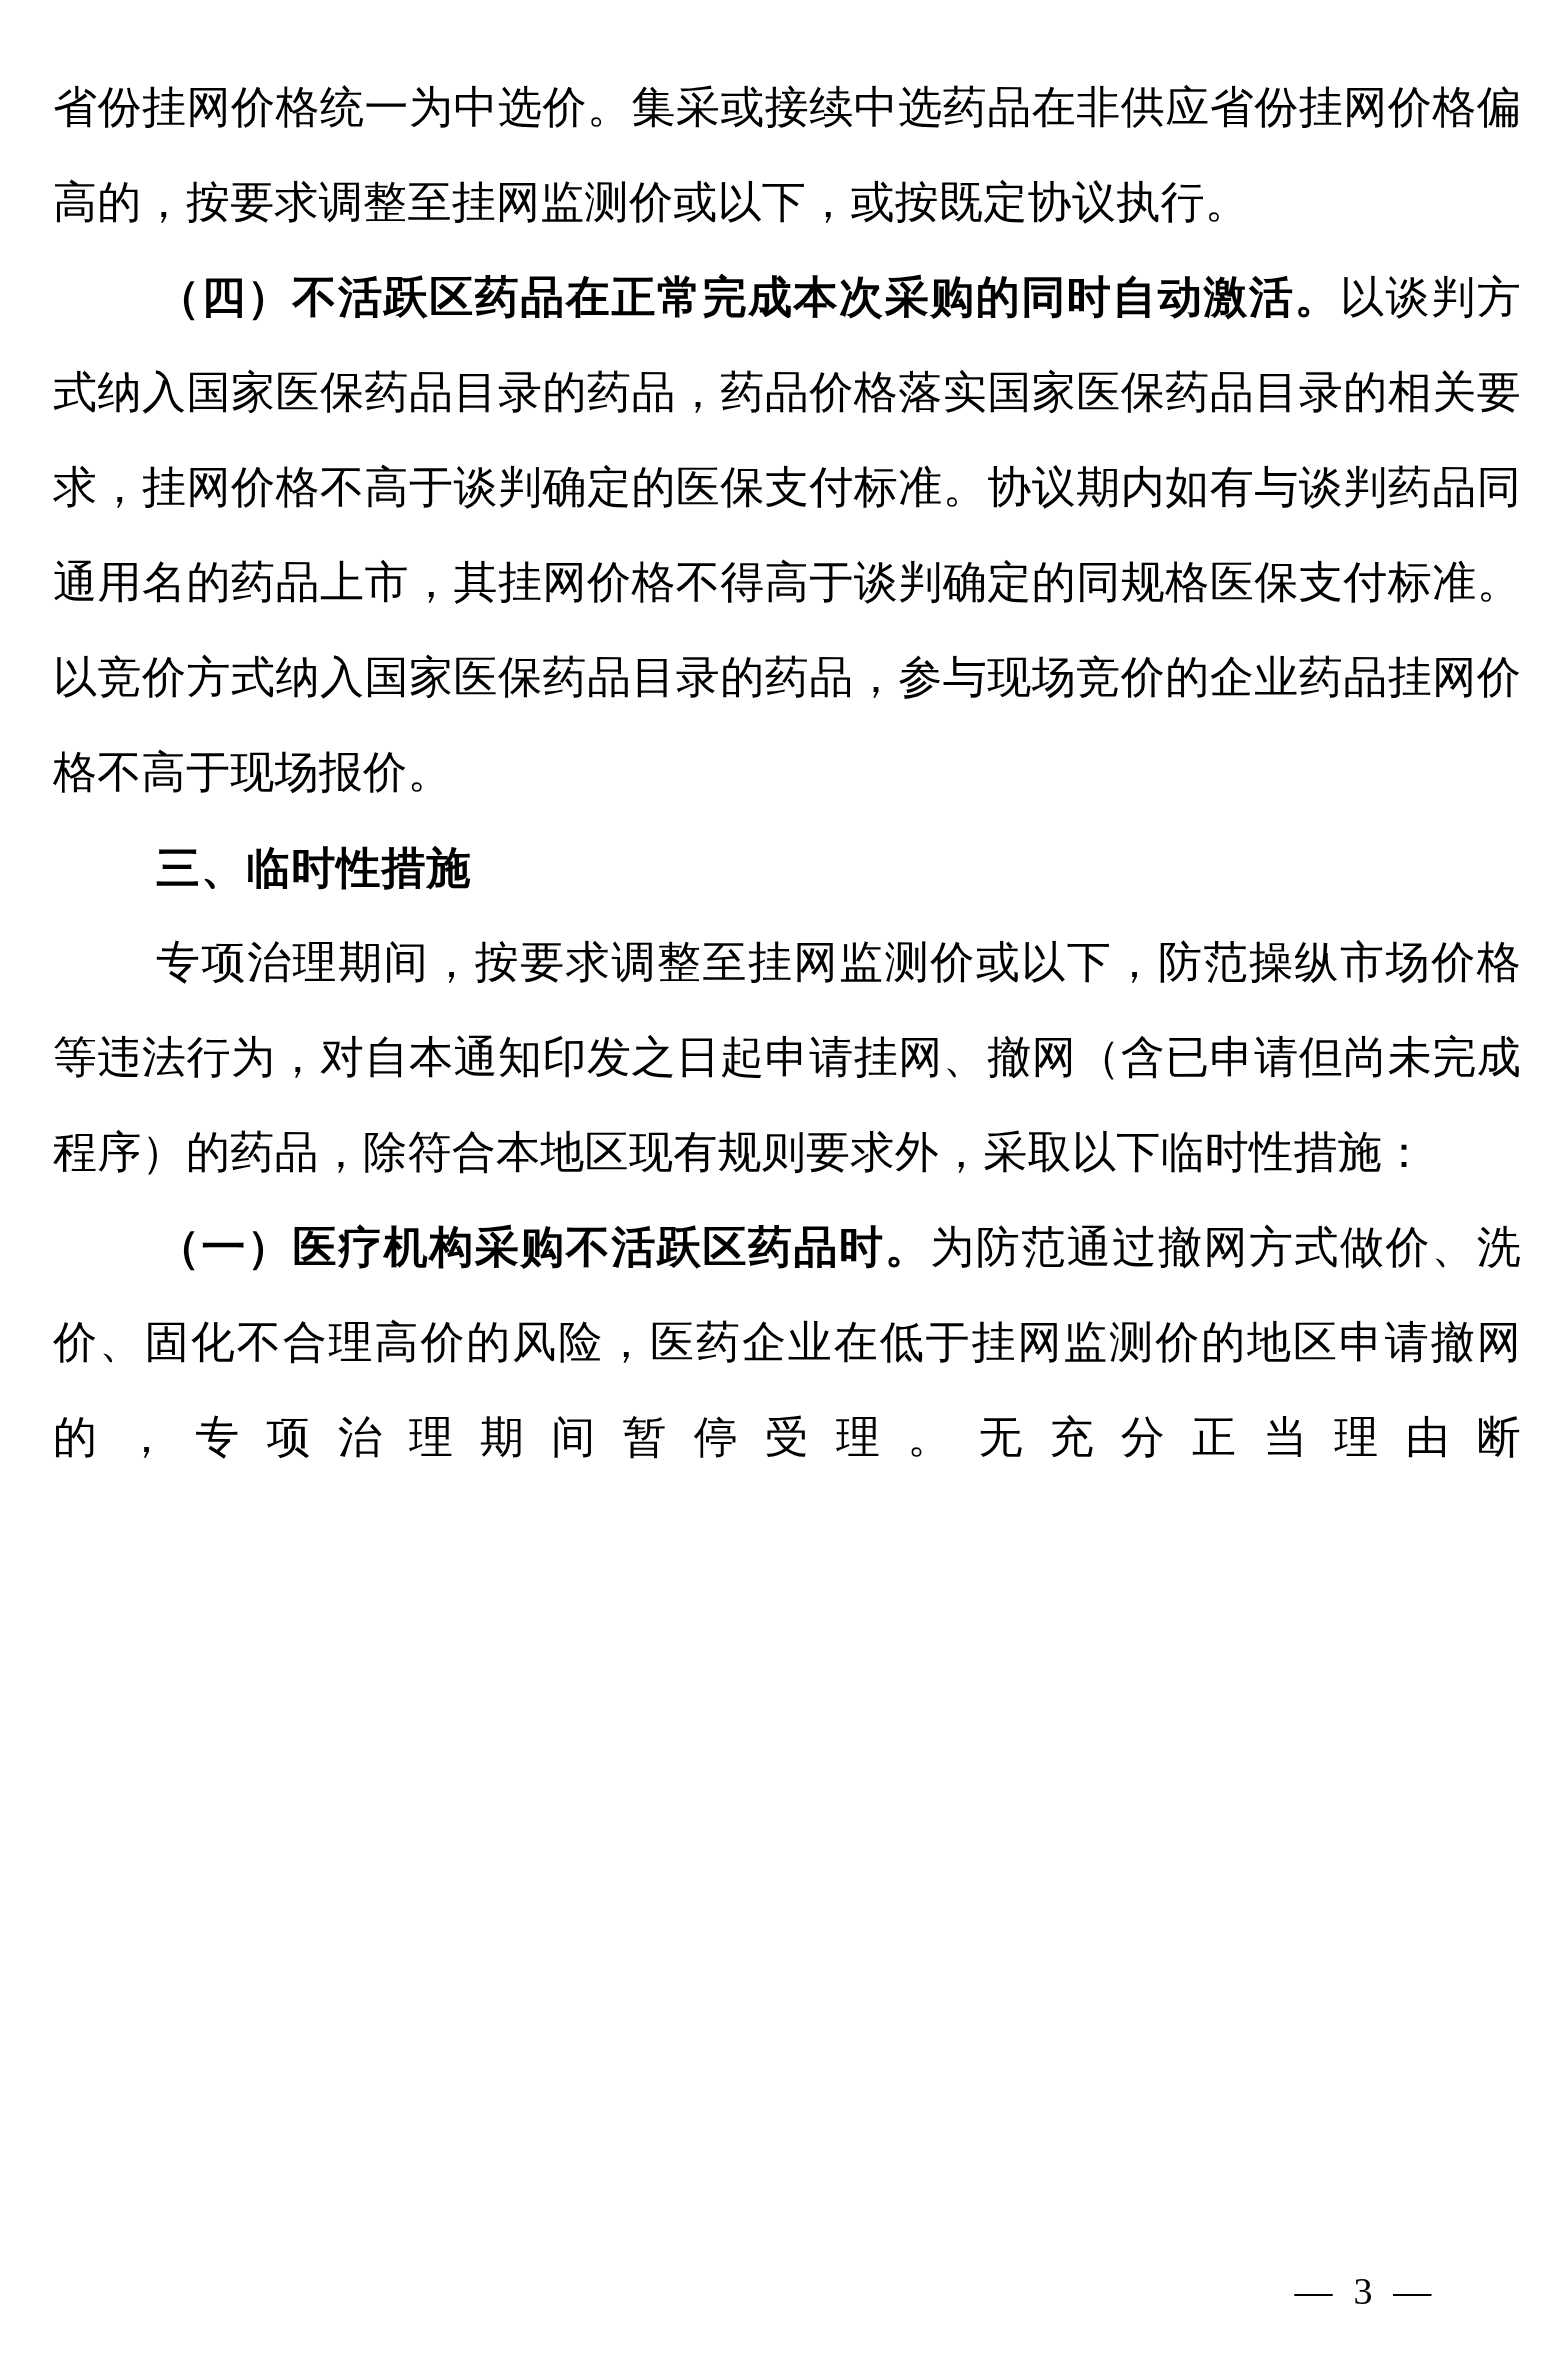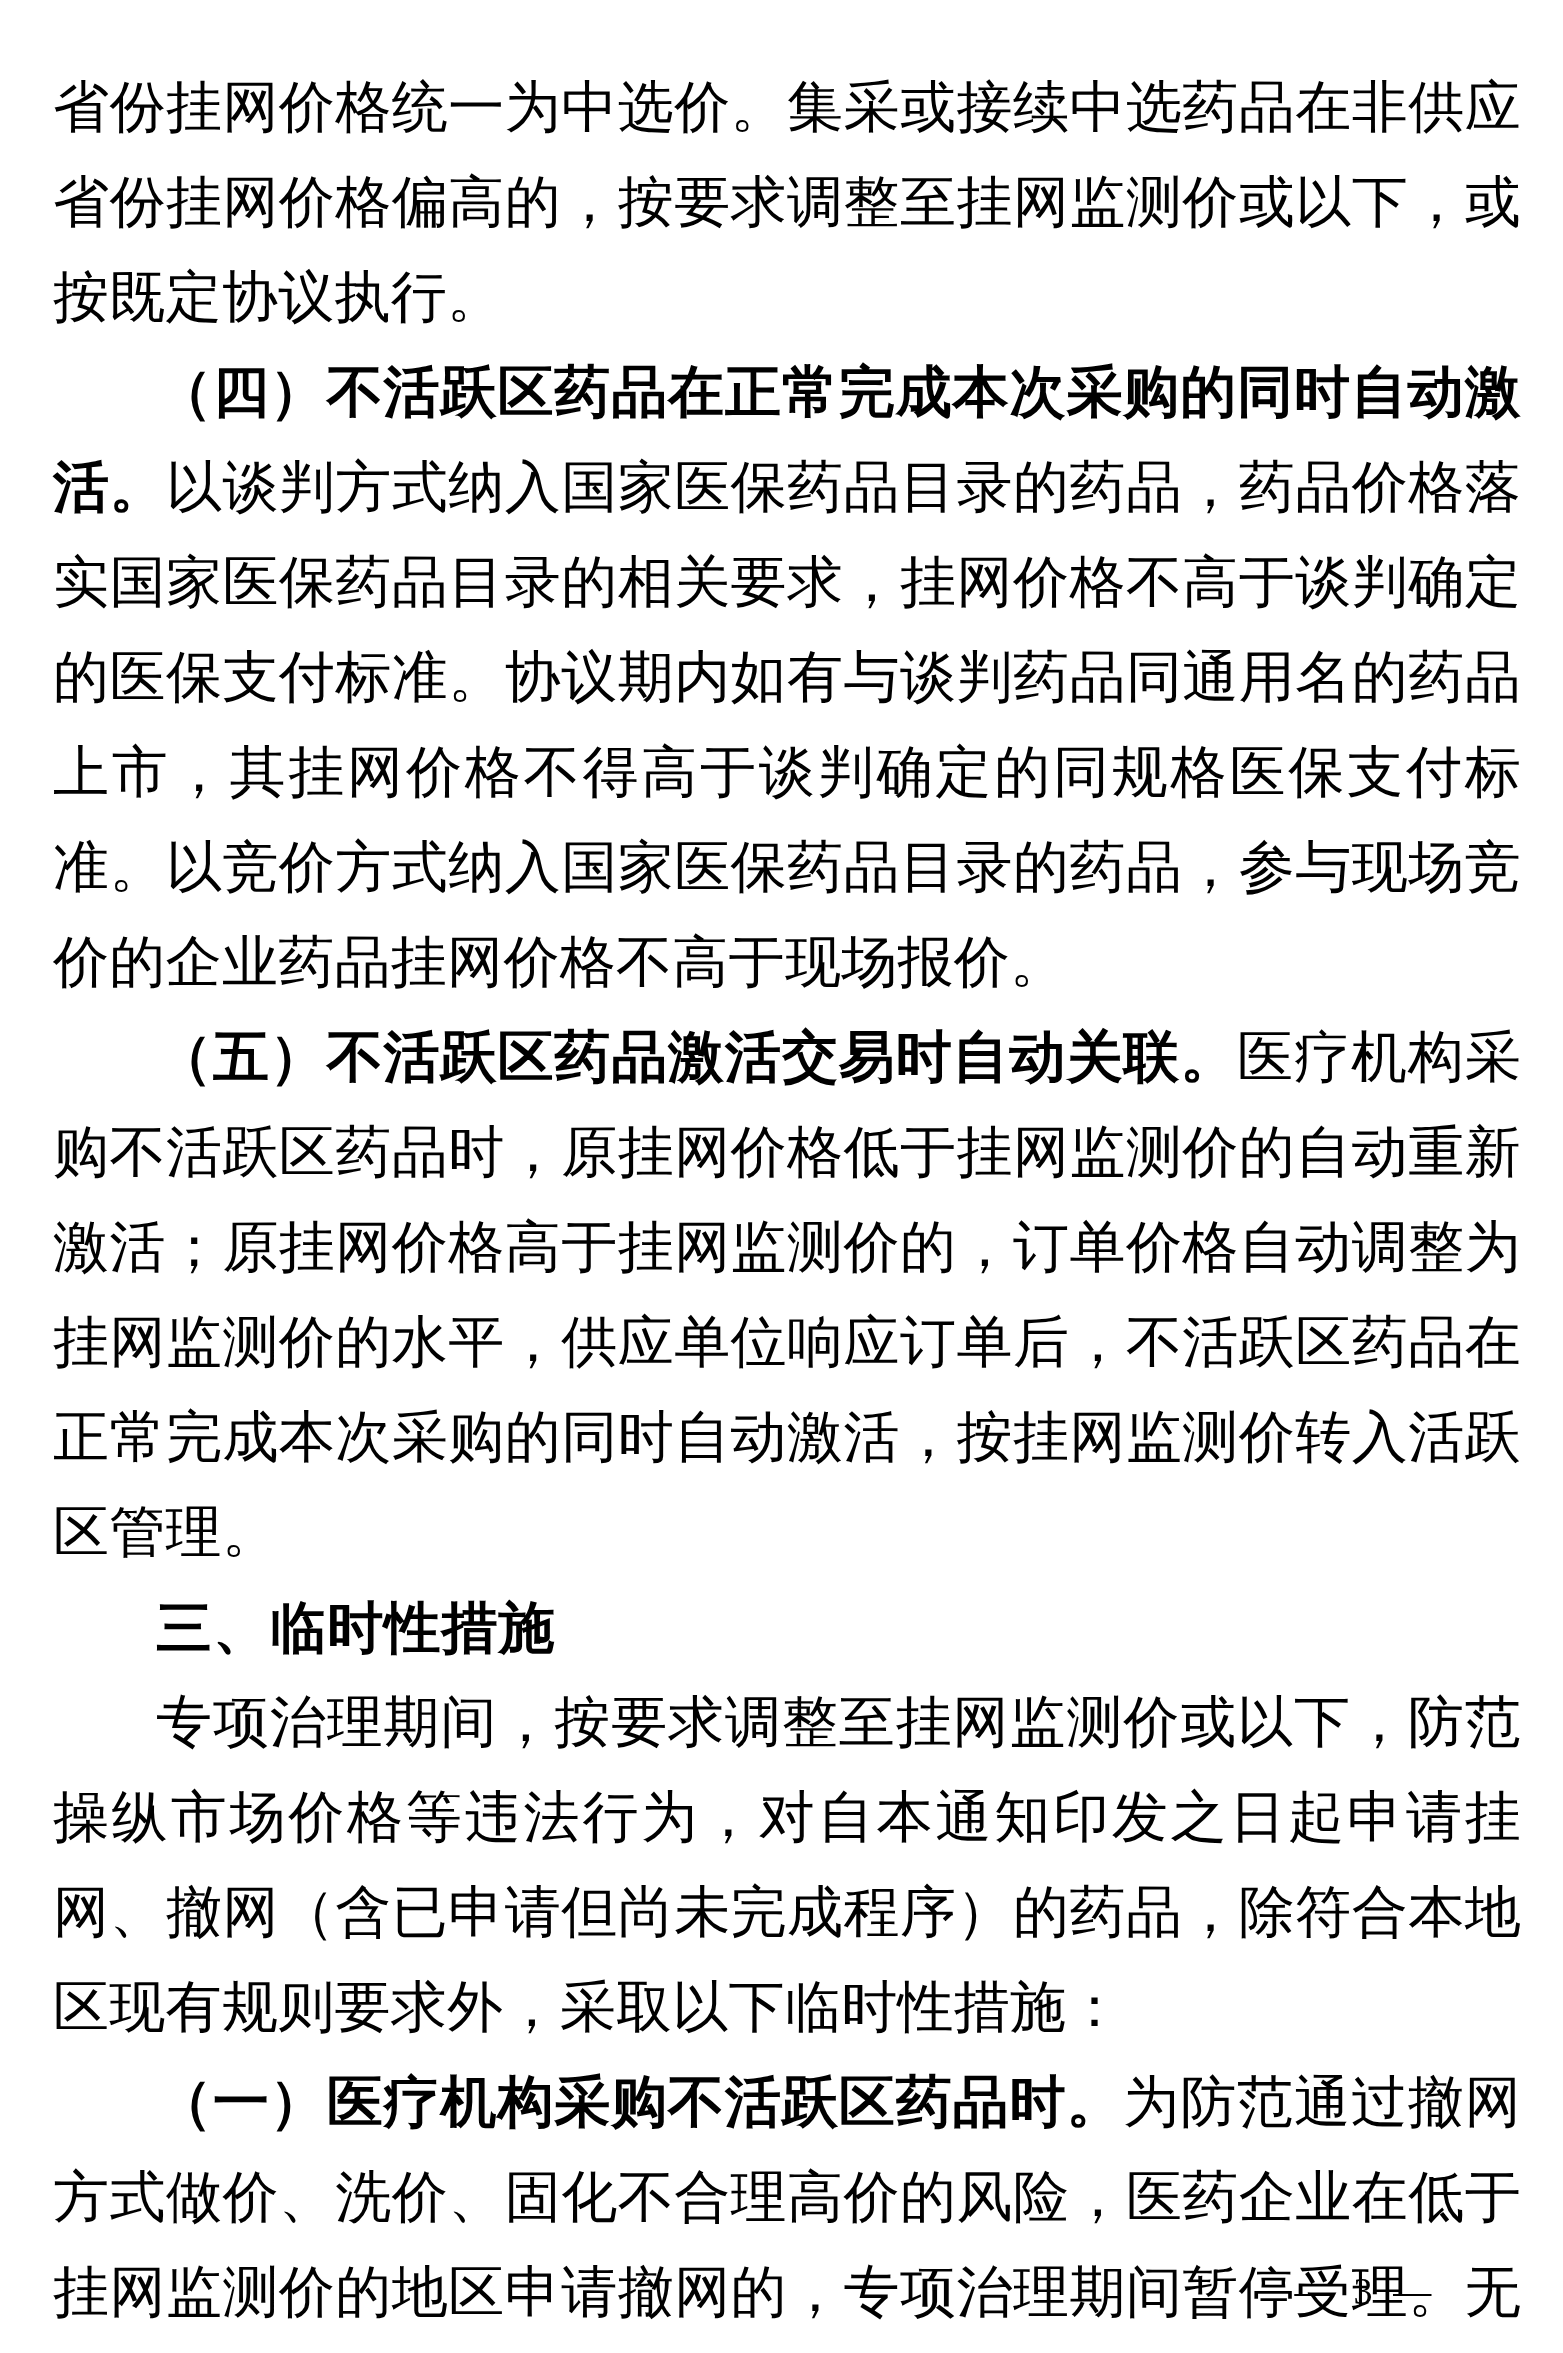--- a/index.html
+++ b/index.html
@@ -17,21 +17,21 @@
   }
   .page-body {
     position: absolute;
     left: 53px;
     top: 60px;
     width: 1468px;
   }
   .para {
     margin: 0;
     padding: 0;
-    font-size: 56px;
+    font-size: 44px;
     line-height: 95px;
     text-align: justify;
     text-justify: inter-character;
     line-break: strict;
     word-break: normal;
     letter-spacing: 0.3px;
     color: #000000;
   }
   .indent {
     text-indent: 103px;
@@ -61,21 +61,20 @@
 </style>
 </head>
 <body>
 
 <div class="page-body">
 
   <p class="para"><span>省份挂网价格统一为中选价。集采或接续中选药品在非供应省份挂网价格偏高的，按要求调整至挂网监测价或以下，或按既定协议执行。</span></p>
 
   <p class="para indent"><span class="bold-lead">（四）不活跃区药品在正常完成本次采购的同时自动激活。</span><span>以谈判方式纳入国家医保药品目录的药品，药品价格落实国家医保药品目录的相关要求，挂网价格不高于谈判确定的医保支付标准。协议期内如有与谈判药品同通用名的药品上市，其挂网价格不得高于谈判确定的同规格医保支付标准。以竞价方式纳入国家医保药品目录的药品，参与现场竞价的企业药品挂网价格不高于现场报价。</span></p>
 
-  <p class="para indent"><span class="bold-lead">（五）不活跃区药品激活交易时自动关联。</span><span>医疗机构采购不活跃区药品时，原挂网价格低于挂网监测价的自动重新激活；原挂网价格高于挂网监测价的，订单价格自动调整为挂网监测价的水平，供应单位响应订单后，不活跃区药品在正常完成本次采购的同时自动激活，按挂网监测价转入活跃区管理。</span></p>
 
   <p class="para indent section-heading"><span>三、临时性措施</span></p>
 
   <p class="para indent"><span>专项治理期间，按要求调整至挂网监测价或以下，防范操纵市场价格等违法行为，对自本通知印发之日起申请挂网、撤网（含已申请但尚未完成程序）的药品，除符合本地区现有规则要求外，采取以下临时性措施：</span></p>
 
   <p class="para indent fill-last"><span class="bold-lead">（一）医疗机构采购不活跃区药品时。</span><span>为防范通过撤网方式做价、洗价、固化不合理高价的风险，医药企业在低于挂网监测价的地区申请撤网的，专项治理期间暂停受理。无充分正当理由断</span></p>
 
 </div>
 
 <div class="page-footer">— 3 —</div>

